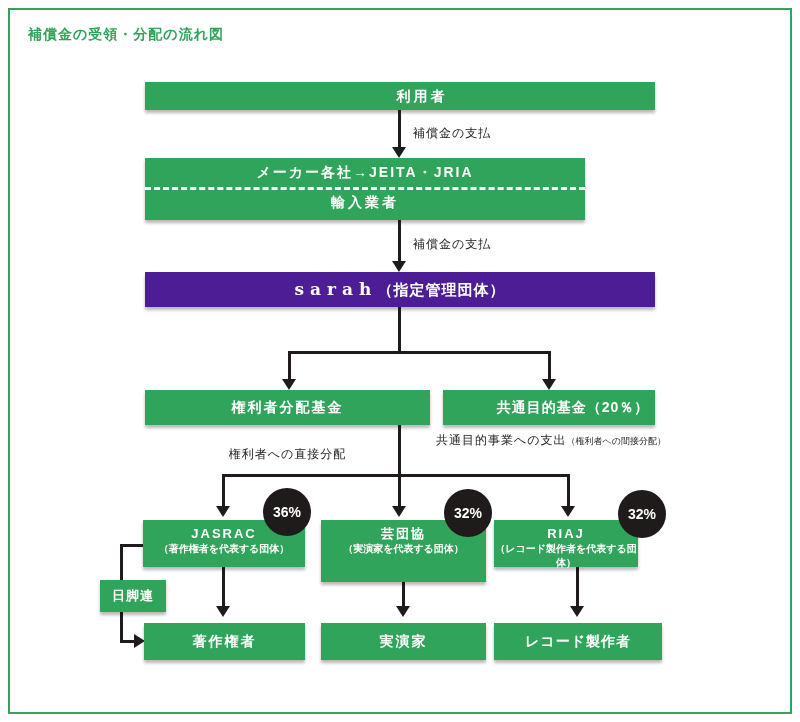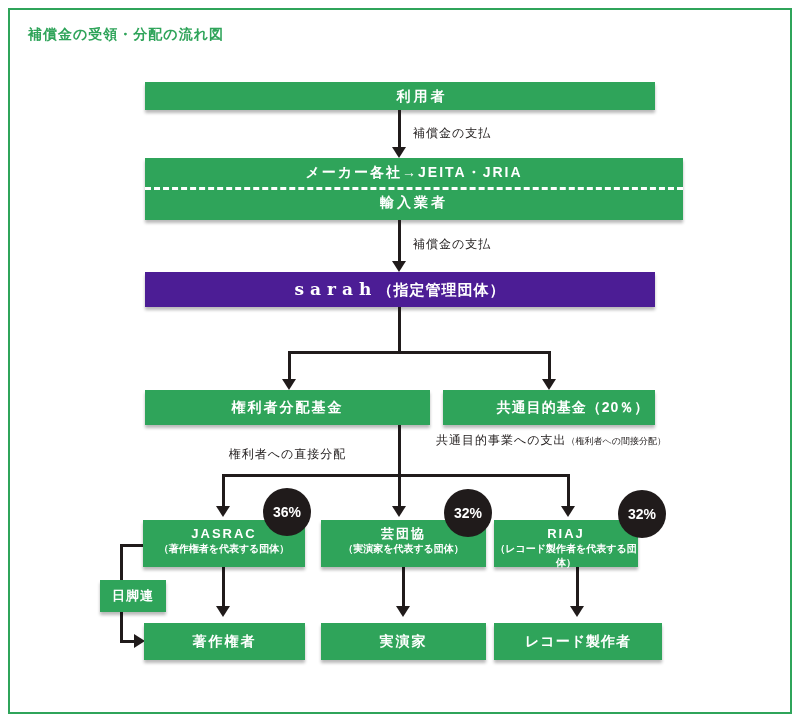--- a/index.html
+++ b/index.html
@@ -105,21 +105,21 @@
 <div id="stage">
   <div class="frame"></div>
   <div class="title">補償金の受領・分配の流れ図</div>
 
   <div class="gbox" style="left:145px; top:82px; width:510px; height:28px; line-height:28px; font-size:14px; letter-spacing:3px;padding-left:44px;">利用者</div>
 
   <div class="vline" style="left:398px; top:110px; height:38px;"></div>
   <div class="head-down" style="left:392px; top:147px;"></div>
   <div class="lbl" style="left:413px; top:125px;">補償金の支払</div>
 
-  <div class="gbox two-line" style="left:145px; top:158px; width:538px; height:62px;">
+  <div class="gbox two-line" style="left:145px; top:158px; width:440px; height:62px;">
     <span class="l1">メーカー各社→JEITA・JRIA</span>
     <span class="dash-sep"></span>
     <span class="l2">輸入業者</span>
   </div>
 
   <div class="vline" style="left:398px; top:220px; height:42px;"></div>
   <div class="head-down" style="left:392px; top:261px;"></div>
   <div class="lbl" style="left:413px; top:236px;">補償金の支払</div>
 
   <div class="kbox" style="left:145px; top:272px; width:510px; height:35px; line-height:35px;">
@@ -148,21 +148,21 @@
   <div class="head-down" style="left:216px; top:506px;"></div>
   <div class="vline" style="left:398px; top:474px; height:33px;"></div>
   <div class="head-down" style="left:392px; top:506px;"></div>
   <div class="vline" style="left:567px; top:474px; height:33px;"></div>
   <div class="head-down" style="left:561px; top:506px;"></div>
 
   <div class="gbox org z2" style="left:143px; top:520px; width:162px; height:47px;">
     <span class="org-name">JASRAC</span>
     <span class="org-desc">（著作権者を代表する団体）</span>
   </div>
-  <div class="gbox org z2" style="left:321px; top:520px; width:165px; height:47px;">
+  <div class="gbox org z2" style="left:321px; top:520px; width:165px; height:62px;">
     <span class="org-name">芸団協</span>
     <span class="org-desc">（実演家を代表する団体）</span>
   </div>
   <div class="gbox org z2" style="left:494px; top:520px; width:144px; height:47px;">
     <span class="org-name">RIAJ</span>
     <span class="org-desc">（レコード製作者を代表する団体）</span>
   </div>
 
   <div class="badge" style="left:263px; top:488px;">36%</div>
   <div class="badge" style="left:444px; top:489px;">32%</div>

